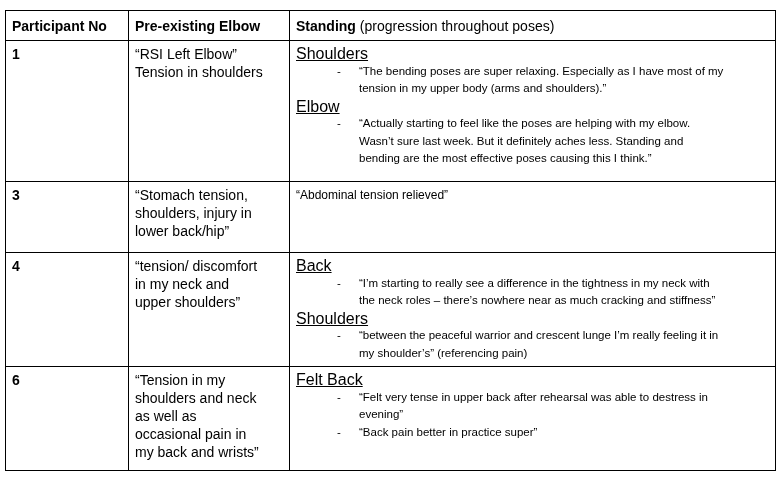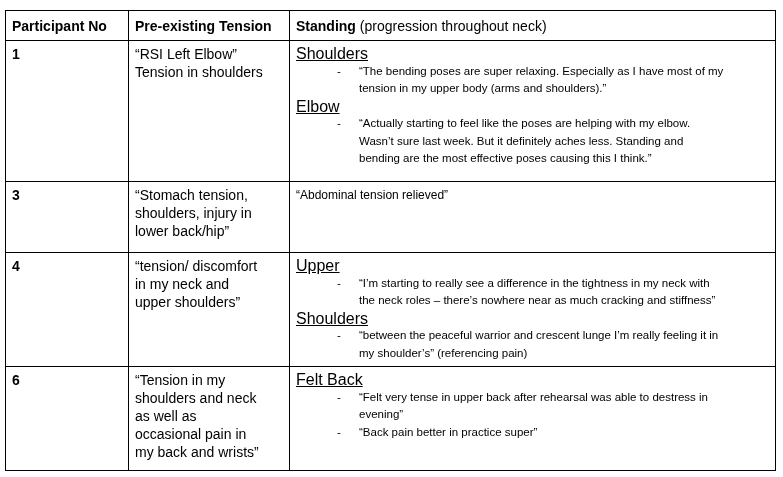--- a/index.html
+++ b/index.html
@@ -79,22 +79,22 @@
 <div class="page">
   <table class="doc-table">
     <colgroup>
       <col style="width:123px">
       <col style="width:161px">
       <col style="width:486px">
     </colgroup>
     <thead>
       <tr>
         <th>Participant No</th>
-        <th>Pre-existing Tension</th>
-        <th><span>Standing</span><span class="hdr-rest"> (progression throughout neck)</span></th>
+        <th>Pre-existing Elbow</th>
+        <th><span>Standing</span><span class="hdr-rest"> (progression throughout poses)</span></th>
       </tr>
     </thead>
     <tbody id="rows">
         <tr>
     <td class="col-no">1</td>
     <td class="col-injury pre">“RSI Left Elbow”
 Tension in shoulders</td>
     <td class="col-comments">
             <div class="c-heading">Shoulders</div>
             <div class="c-bullet"><span class="dash">-</span><span>“The bending poses are super relaxing. Especially as I have most of my
@@ -113,21 +113,21 @@
     <td class="col-comments">
             <div class="c-plain">“Abdominal tension relieved”</div>
           </td>
   </tr>
         <tr>
     <td class="col-no">4</td>
     <td class="col-injury pre">“tension/ discomfort
 in my neck and
 upper shoulders”</td>
     <td class="col-comments">
-            <div class="c-heading">Upper</div>
+            <div class="c-heading">Back</div>
             <div class="c-bullet"><span class="dash">-</span><span>“I’m starting to really see a difference in the tightness in my neck with
 the neck roles – there’s nowhere near as much cracking and stiffness”</span></div>
             <div class="c-heading">Shoulders</div>
             <div class="c-bullet"><span class="dash">-</span><span>“between the peaceful warrior and crescent lunge I’m really feeling it in
 my shoulder’s” (referencing pain)</span></div>
           </td>
   </tr>
         <tr>
     <td class="col-no">6</td>
     <td class="col-injury pre">“Tension in my

